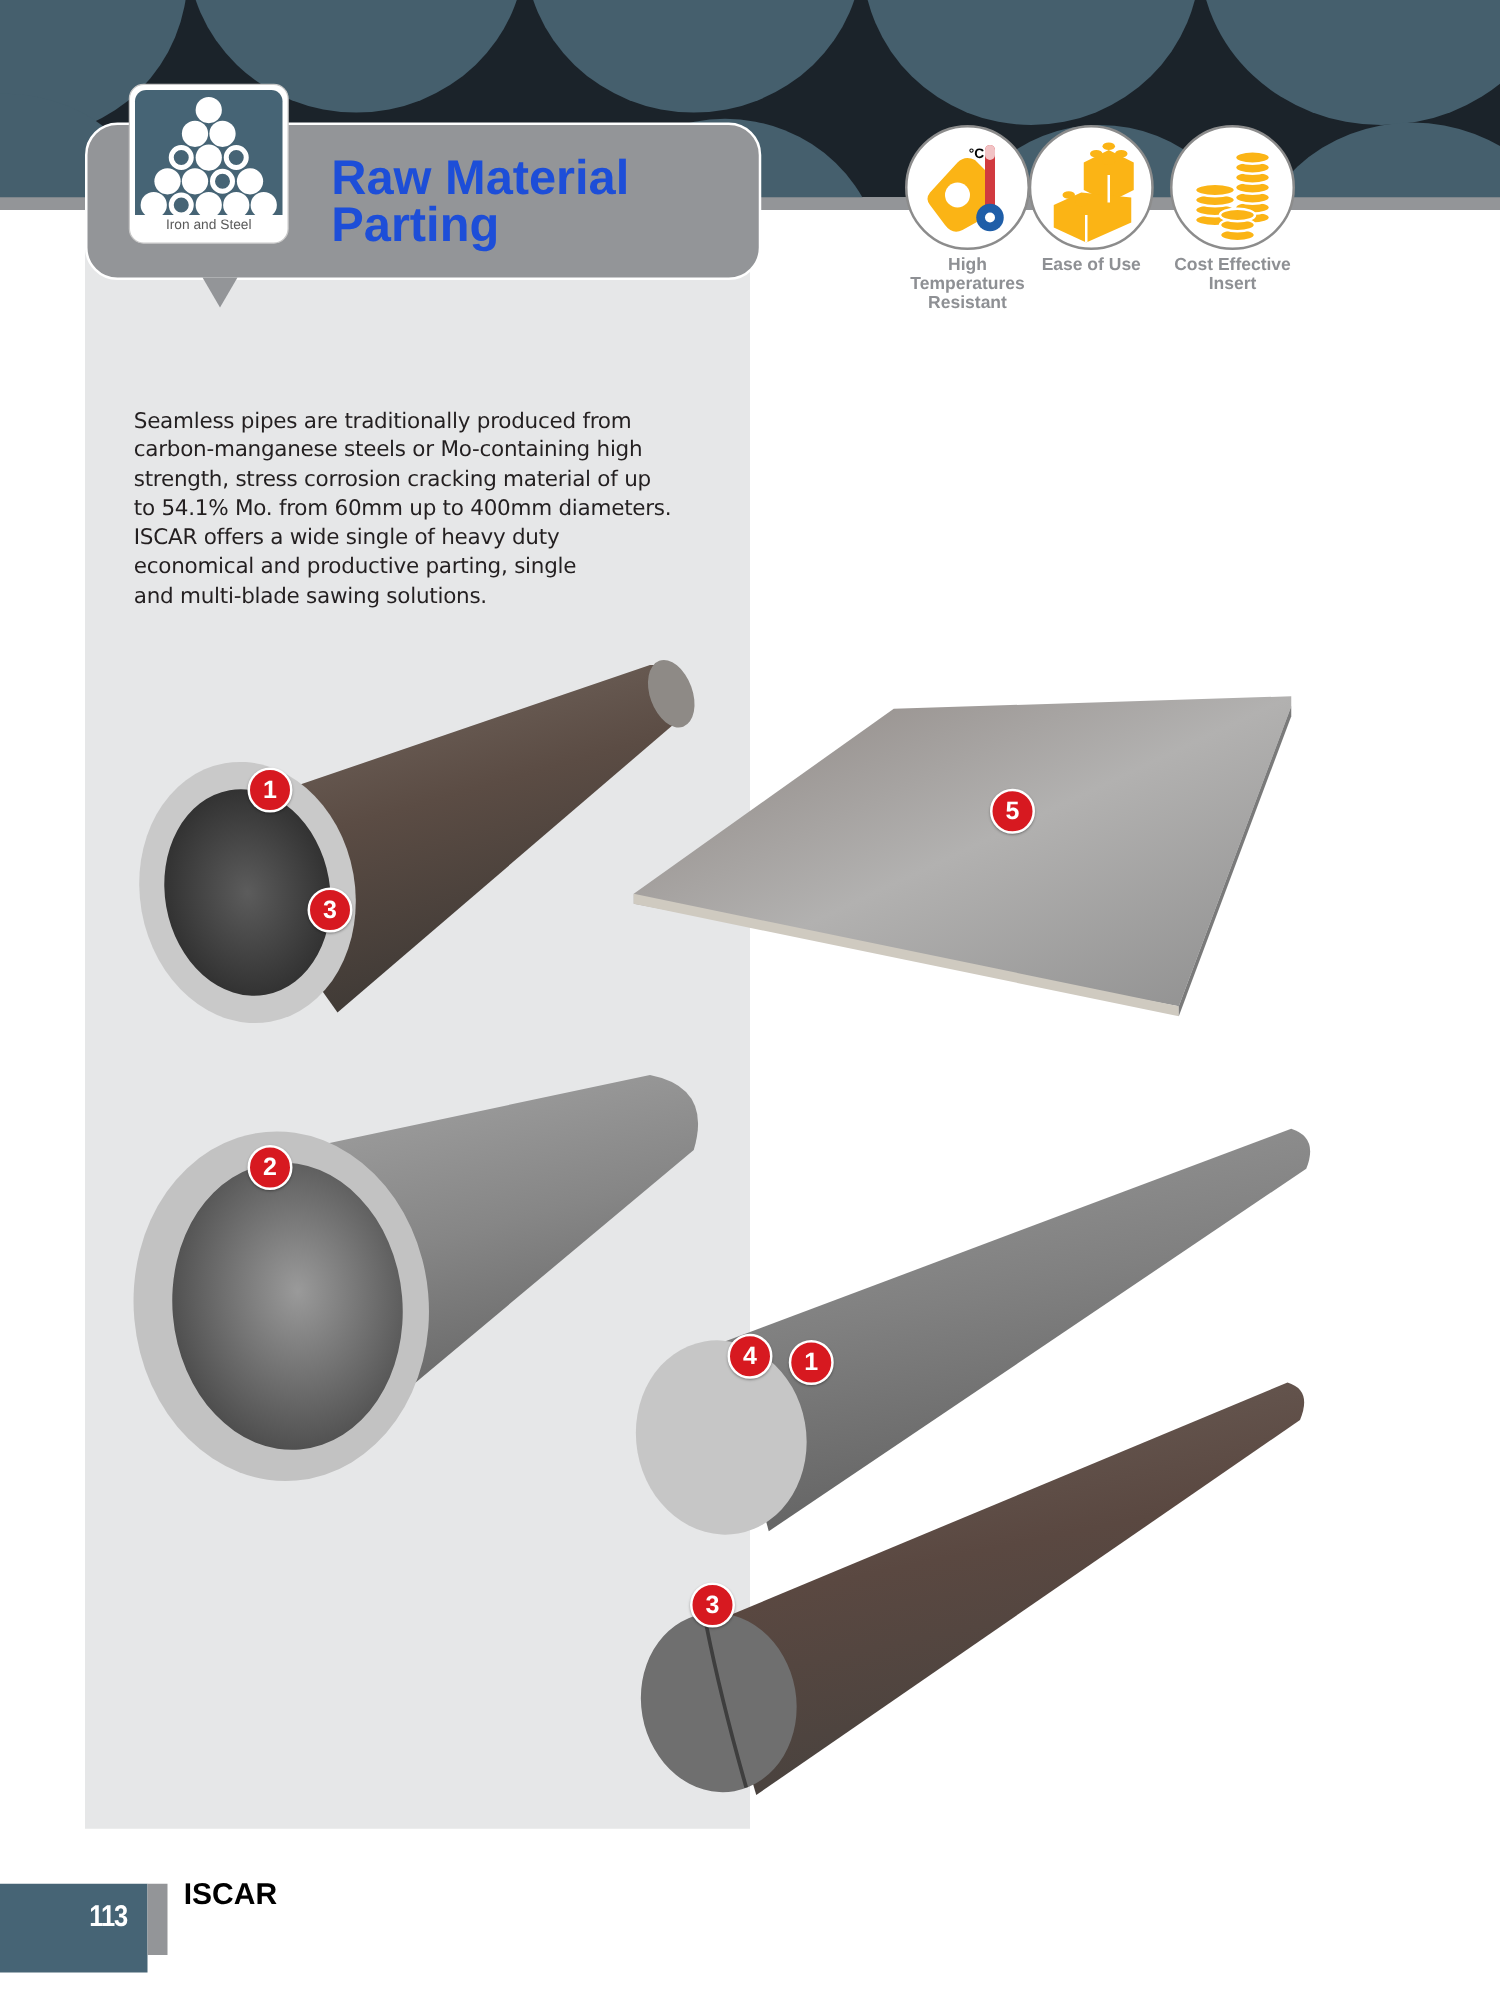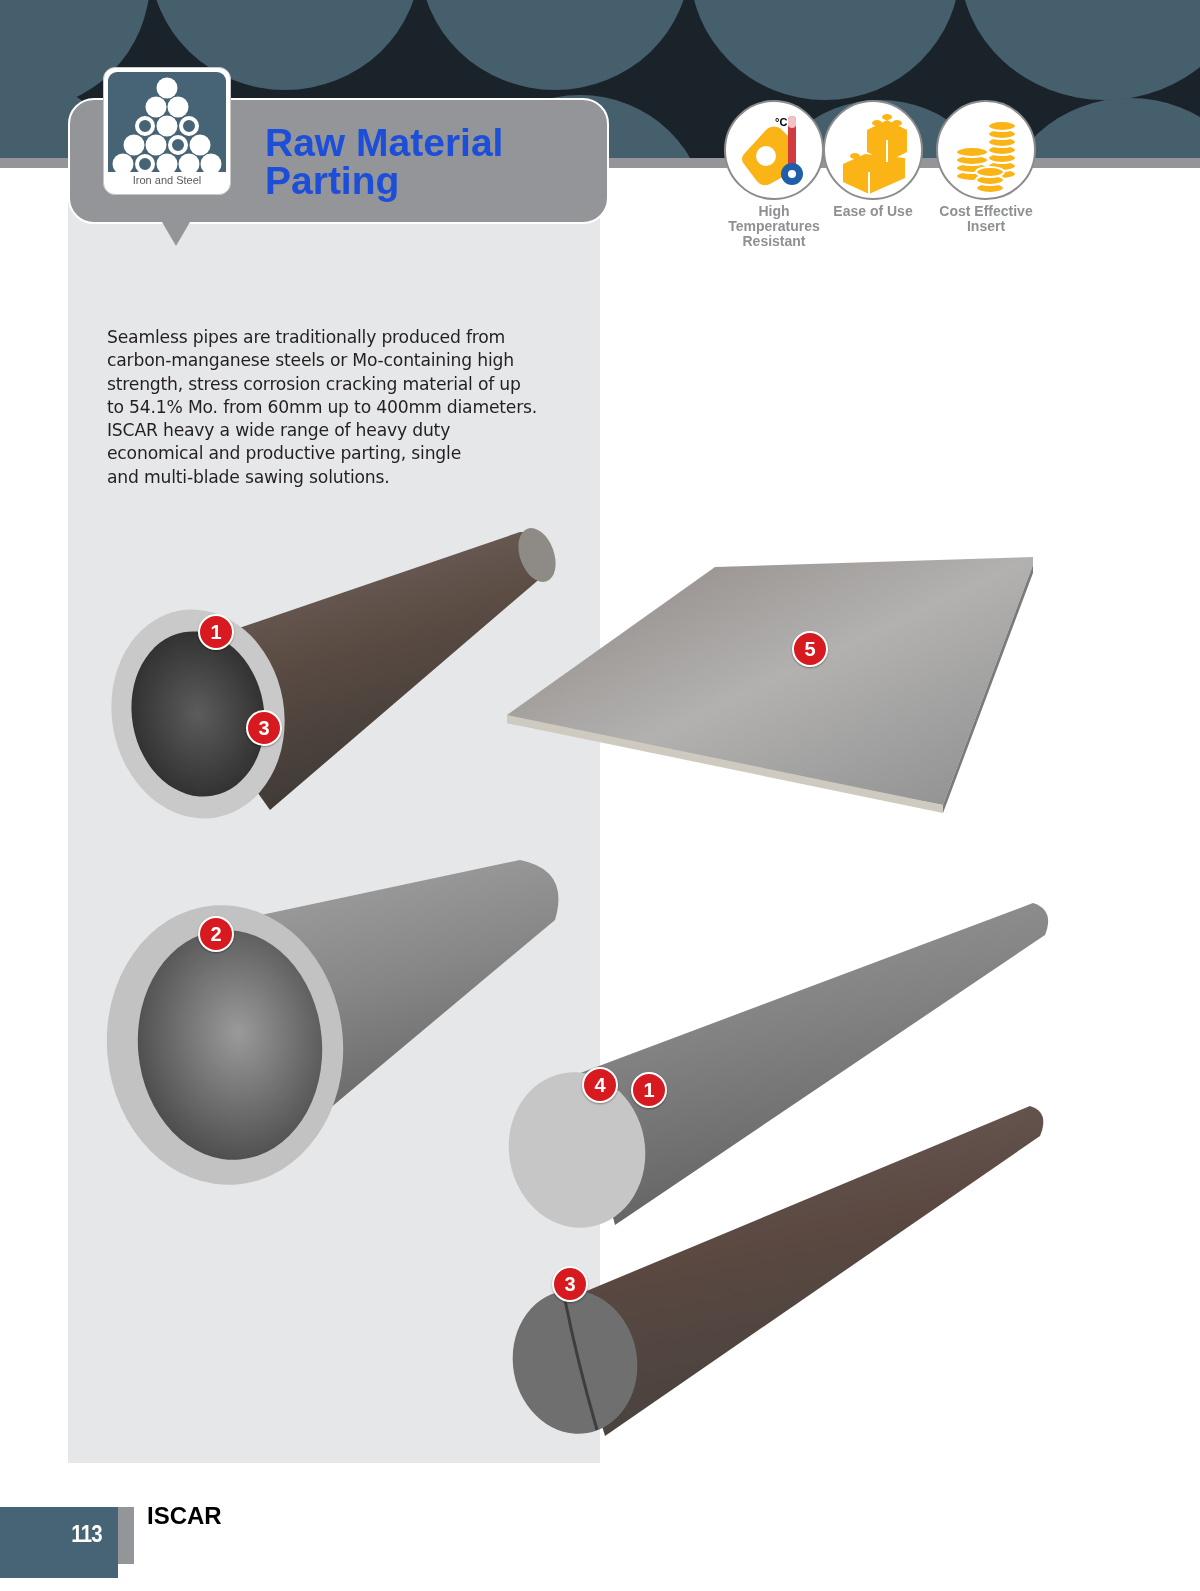--- a/index.html
+++ b/index.html
@@ -156,21 +156,21 @@
     <div>Cost Effective</div>
     <div>Insert</div>
   </div>
 </div>
 
 <div class="body-text">
   <div>Seamless pipes are traditionally produced from</div>
   <div>carbon-manganese steels or Mo-containing high</div>
   <div>strength, stress corrosion cracking material of up</div>
   <div>to 54.1% Mo. from 60mm up to 400mm diameters.</div>
-  <div>ISCAR heavy a wide range of heavy duty</div>
+  <div>ISCAR offers a wide single of heavy duty</div>
   <div>economical and productive parting, single</div>
   <div>and multi-blade sawing solutions.</div>
 </div>
 
 <div class="prod" style="left:100px;top:510px;width:470px;height:320px;">
   <svg width="470" height="320" viewBox="0 0 470 320">
     <defs>
       <linearGradient id="rp" x1="0" y1="0" x2="0.4" y2="1">
         <stop offset="0" stop-color="#7a6e66"></stop>
           <stop offset="0.5" stop-color="#5b4c44"></stop>

